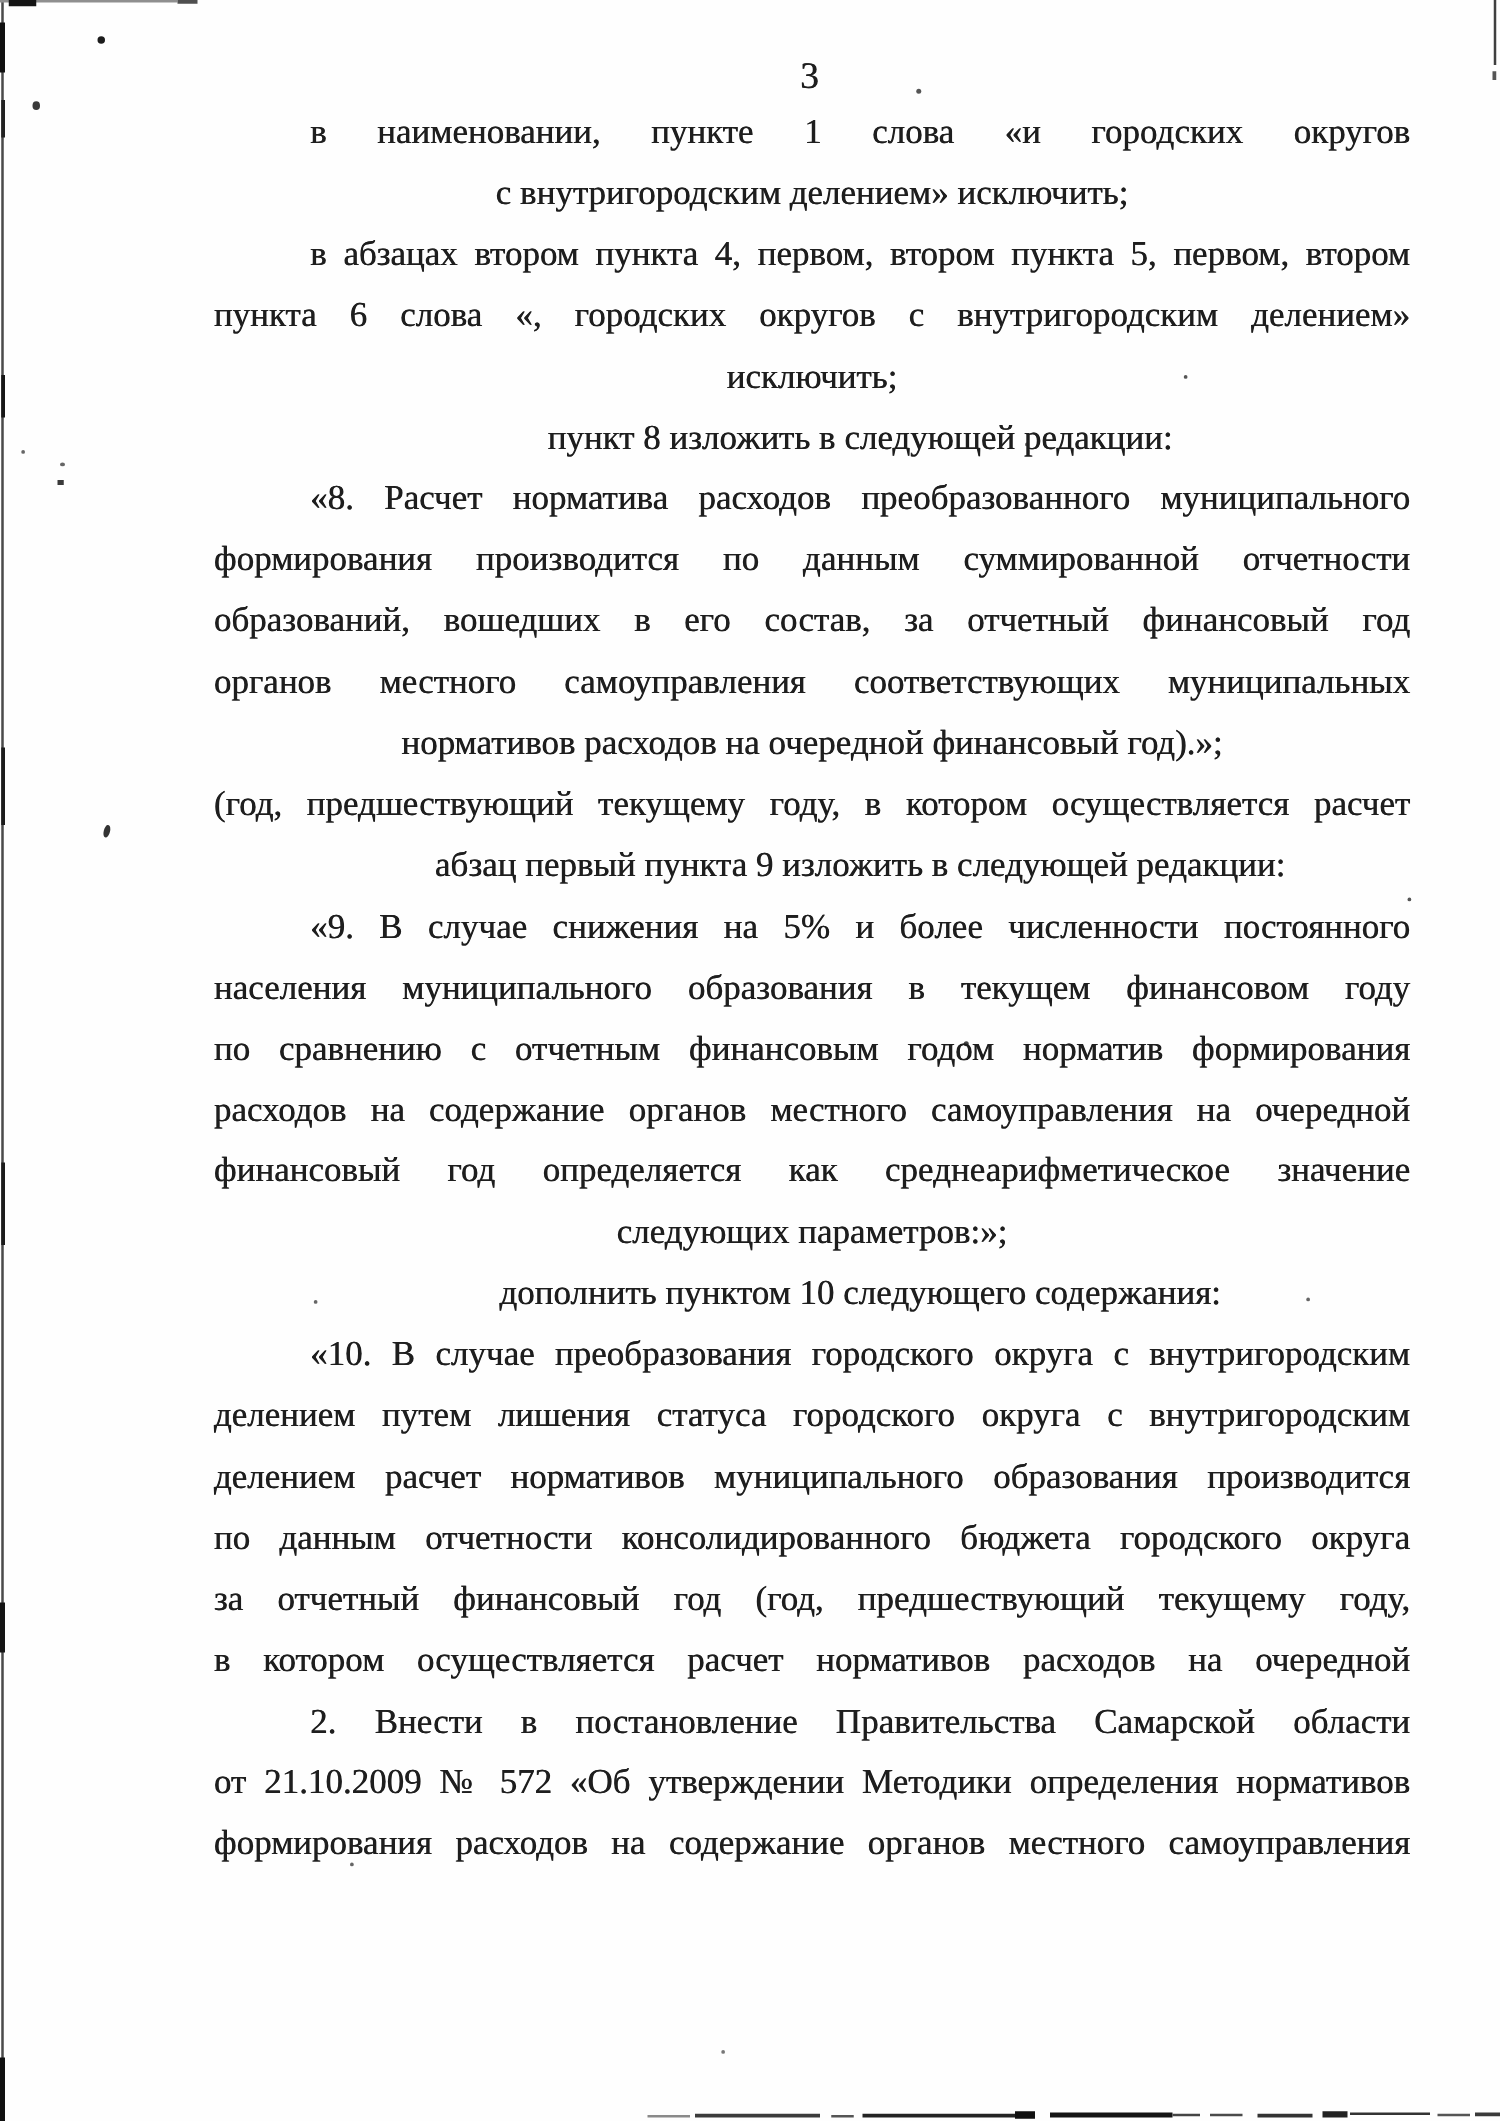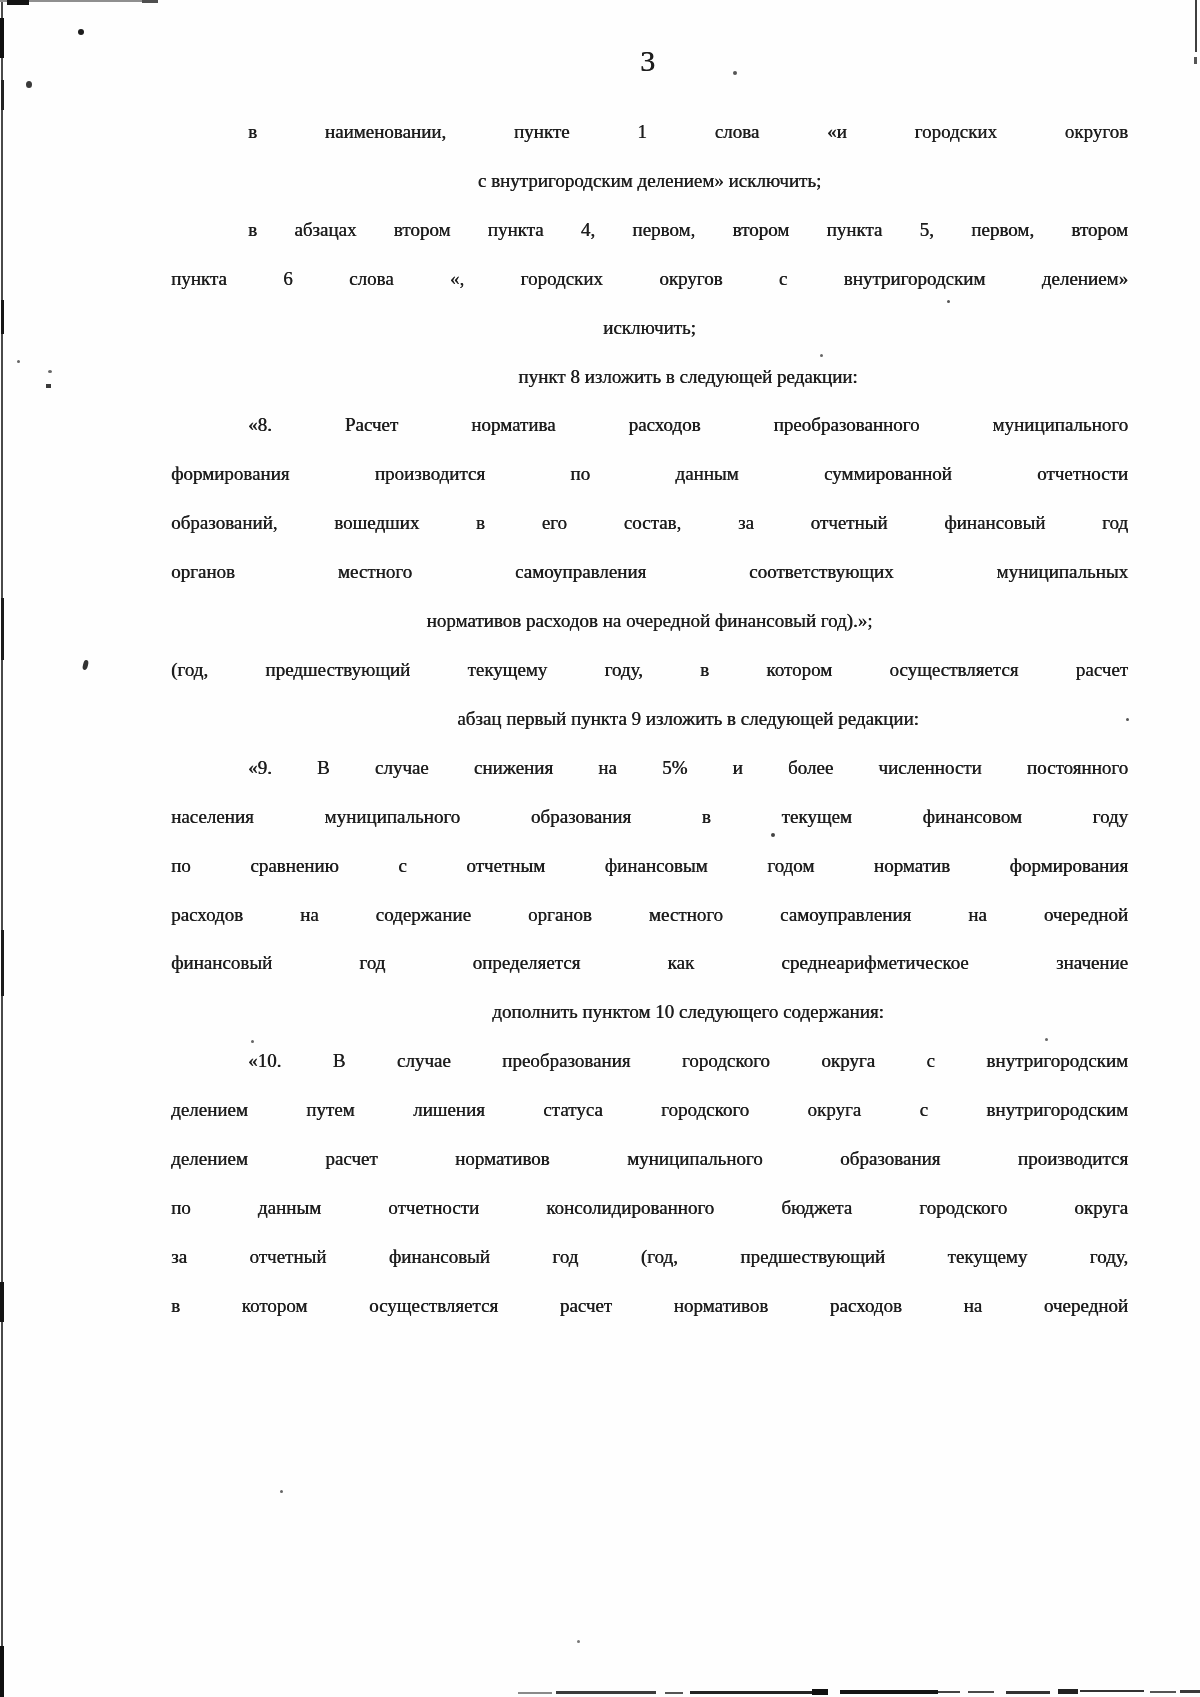--- a/index.html
+++ b/index.html
@@ -11,22 +11,22 @@
     overflow:hidden;
     font-family:"Liberation Serif","DejaVu Serif",serif;
     color:#1e1e1e;
   }
   .pagenum{
     position:absolute;top:46px;left:640px;
     font-size:30px;line-height:30px;
     text-shadow:0.4px 0 0 currentColor;
   }
   .body{
-    position:absolute;left:171px;top:108px;width:957px;
-    font-size:19px;line-height:48.9px;
+    position:absolute;left:171px;top:82px;width:957px;
+    font-size:28px;line-height:48.9px;
     text-shadow:0.4px 0 0 currentColor;
   }
   .para{margin:0;padding:0;}
   .line{text-align:center;}
   .line.j{text-align:justify;text-align-last:justify;}
   .line.f{padding-left:77px;}
   .art{position:absolute;background:#333;}
   .round{border-radius:50%;}
   .comma{border-radius:60% 60% 60% 60%/70%;transform:rotate(14deg);}
 </style>
@@ -112,30 +112,36 @@
     <div class="para">
       <div class="line f">абзац первый пункта 9 изложить в следующей редакции:</div>
     </div>
 
     <div class="para">
       <div class="line f j">«9. В случае снижения на 5% и более численности постоянного</div>
       <div class="line j">населения муниципального образования в текущем финансовом году</div>
       <div class="line j">по&nbsp;сравнению с&nbsp;отчетным финансовым годом норматив формирования</div>
       <div class="line j">расходов на&nbsp;содержание органов местного самоуправления на очередной</div>
       <div class="line j">финансовый год определяется как среднеарифметическое значение</div>
+      <div class="line">следующих параметров:»;</div>
     </div>
 
     <div class="para">
       <div class="line f">дополнить пунктом 10 следующего содержания:</div>
     </div>
 
     <div class="para">
       <div class="line f j">«10. В случае преобразования городского округа с внутригородским</div>
       <div class="line j">делением путем лишения статуса городского округа с&nbsp;внутригородским</div>
       <div class="line j">делением расчет нормативов муниципального образования производится</div>
       <div class="line j">по&nbsp;данным отчетности консолидированного бюджета городского округа</div>
       <div class="line j">за&nbsp;отчетный финансовый год (год, предшествующий текущему году,</div>
       <div class="line j">в&nbsp;котором осуществляется расчет нормативов расходов на очередной</div>
     </div>
 
+    <div class="para">
+      <div class="line f j">2.&nbsp;Внести в постановление Правительства Самарской области</div>
+      <div class="line j">от&nbsp;21.10.2009 № 572 «Об утверждении Методики определения нормативов</div>
+      <div class="line j">формирования расходов на содержание органов местного самоуправления</div>
+    </div>
 
   </div>
 </div>
 
 </body></html>

